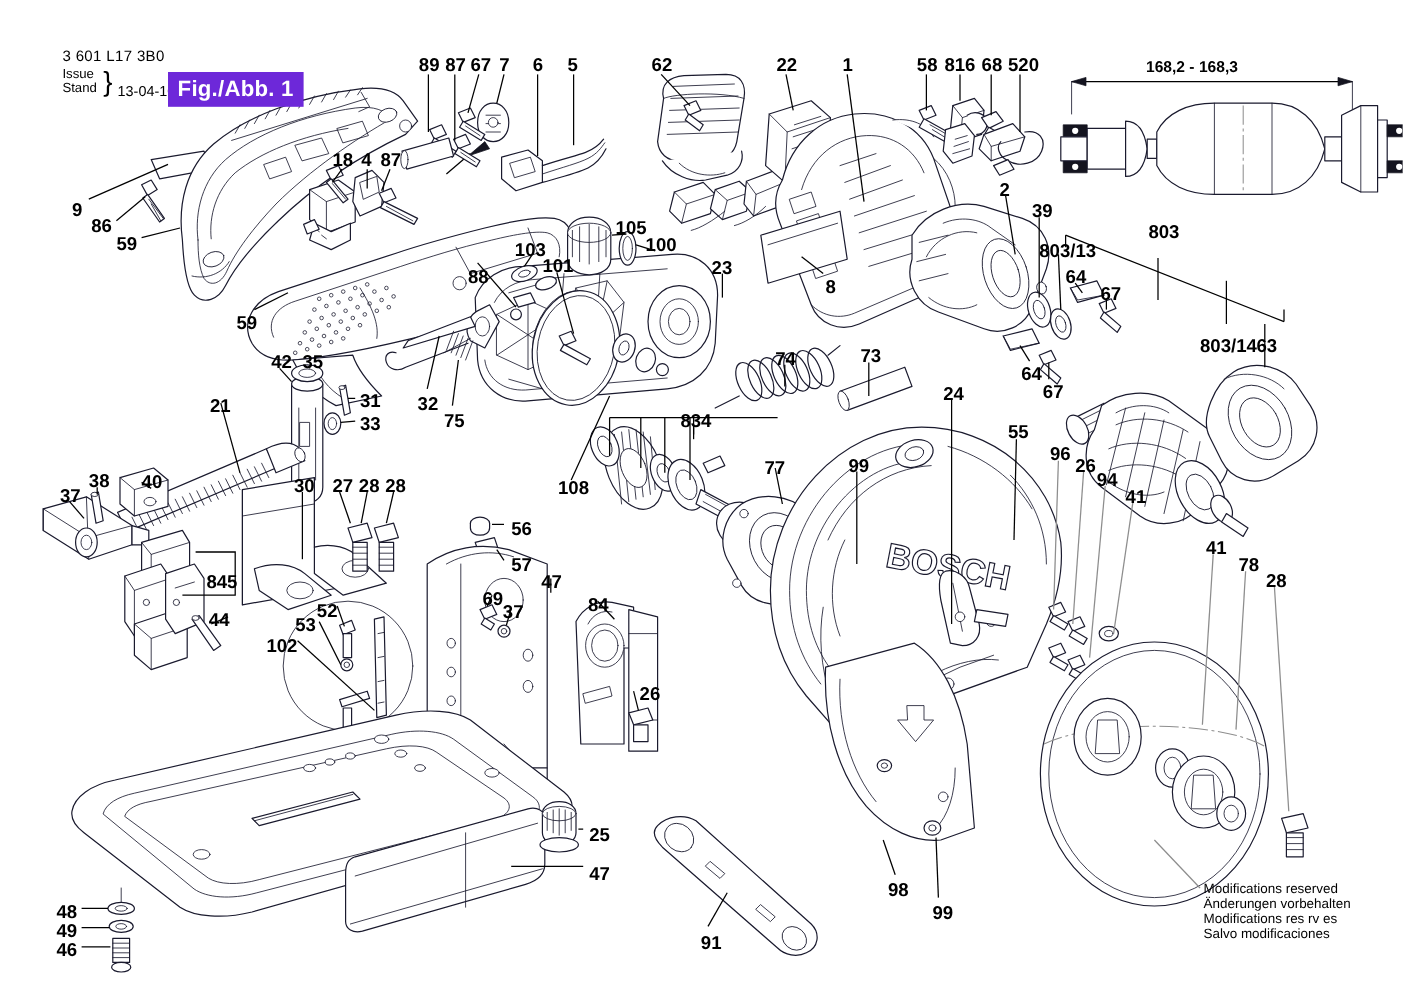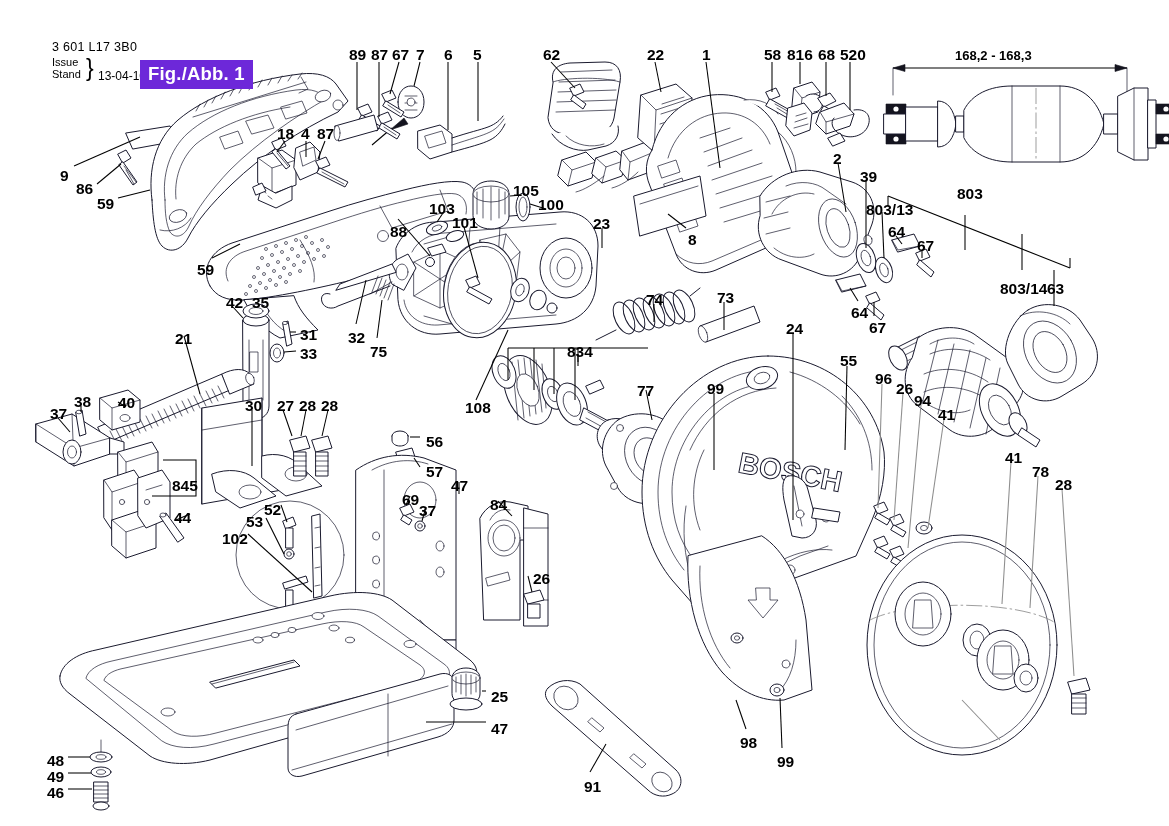--- a/index.html
+++ b/index.html
@@ -943,20 +943,24 @@
   </svg>
 
   <div class="hdr-part">3 601 L17 3B0</div>
   <div class="hdr-issue"><span>Issue</span><br><span>Stand</span></div>
   <div class="hdr-brace">}</div>
   <div class="hdr-date">13-04-10</div>
   <div class="fig-box">Fig./Abb. 1</div>
 
   <div class="dimtext" style="left:955px;top:48px;">168,2 - 168,3</div>
 
+  <div class="disclaimer"><span>Modifications reserved</span>
+<span>Änderungen vorbehalten</span>
+<span>Modifications res rv es</span>
+<span>Salvo modificaciones</span></div>
 
   <div id="callout-layer">
       <div class="cal" style="left: 60px; top: 168px;">9</div>
       <div class="cal" style="left: 76px; top: 181px;">86</div>
       <div class="cal" style="left: 97px; top: 196px;">59</div>
       <div class="cal" style="left: 277px; top: 126px;">18</div>
       <div class="cal" style="left: 301px; top: 126px;">4</div>
       <div class="cal" style="left: 317px; top: 126px;">87</div>
       <div class="cal" style="left: 197px; top: 262px;">59</div>
       <div class="cal" style="left: 349px; top: 47px;">89</div>

